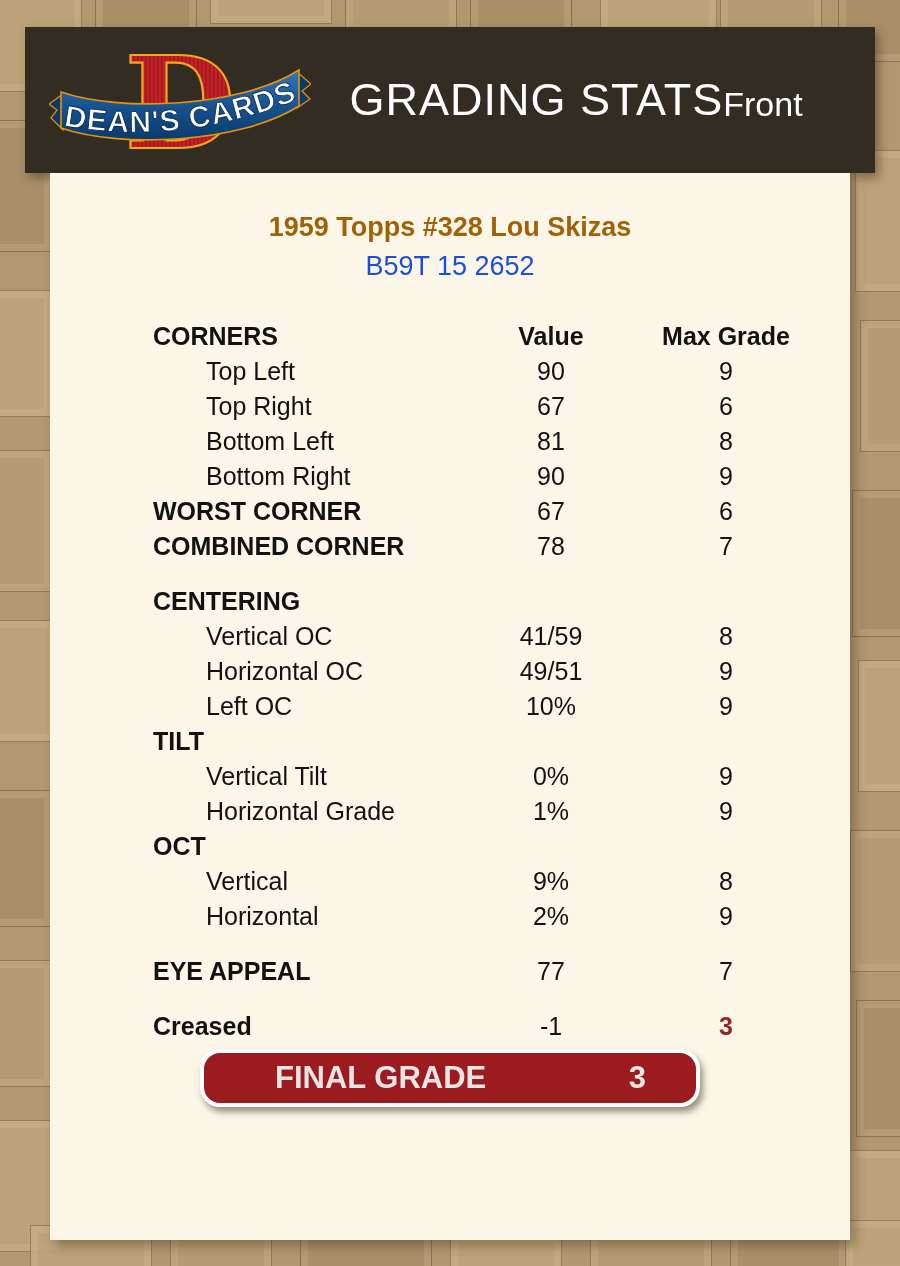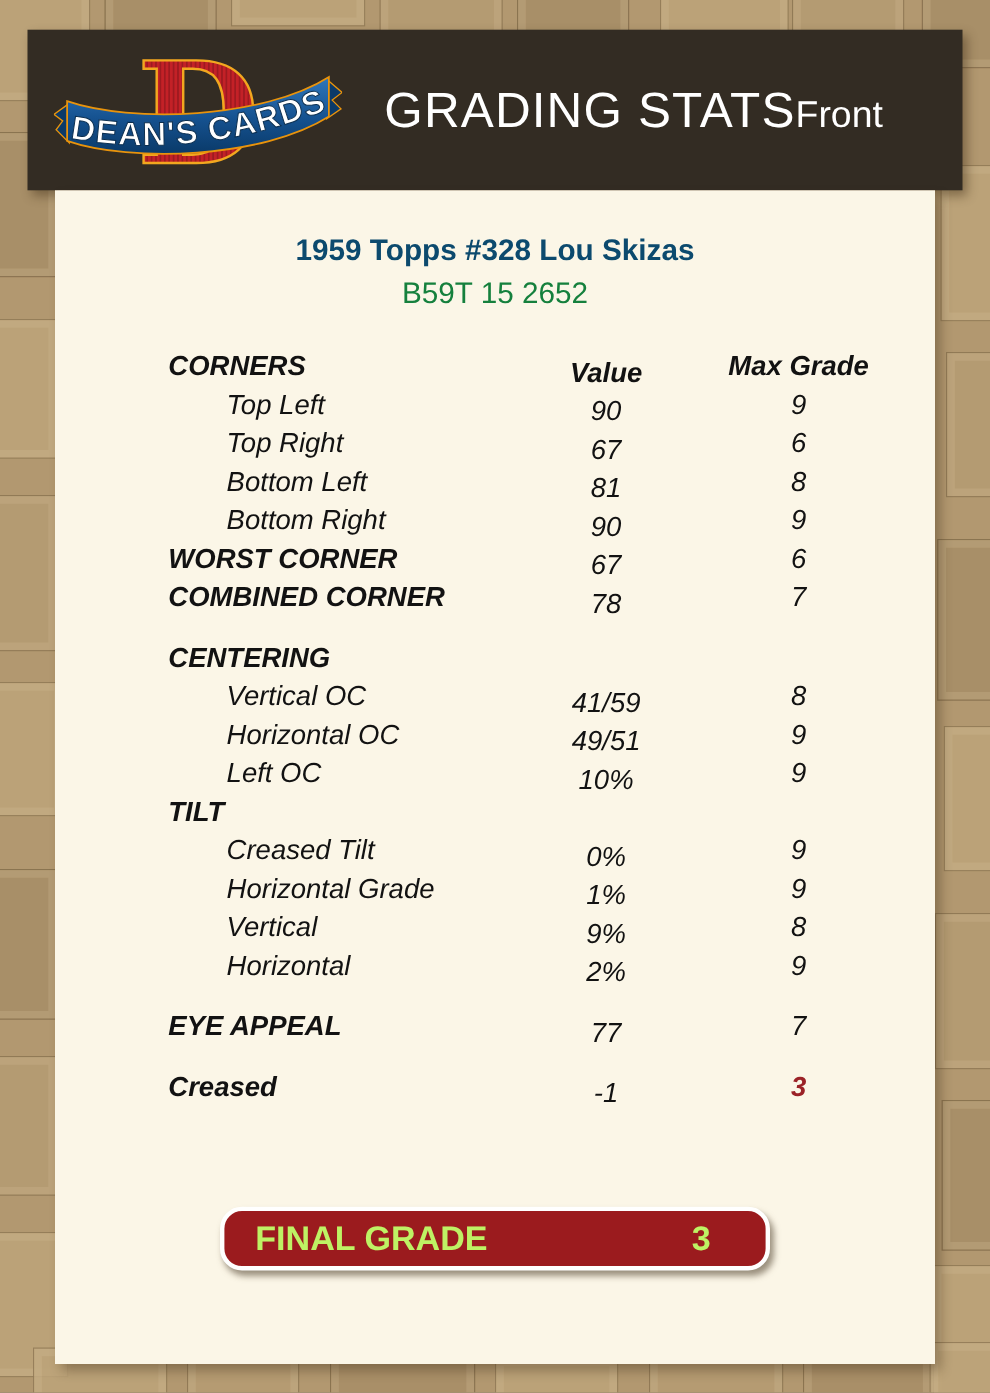--- a/index.html
+++ b/index.html
@@ -18,41 +18,41 @@
   .logo { position:absolute; left:24px; top:11px; width:262px; height:126px; }
   .header-text { position:absolute; left:0; top:0; width:100%; height:100%;
                  padding-left:252px; box-sizing:border-box; display:flex; flex-direction:row;
                  justify-content:center; align-items:center; color:#ffffff; }
   .header-title { font-size:45px; letter-spacing:1px; line-height:1.05; }
   .header-subtitle { font-size:34px; margin-top:8px; }
 
   
   .panel { position:absolute; left:50px; top:173px; width:800px; height:1067px;
            background:#fbf6e7; box-shadow:5px 6px 10px rgba(60,42,20,.38); }
-  .card-title { margin:0; padding-top:39px; text-align:center; font-size:27px; font-weight:bold; color:#0c4a6e; }
-  .card-code  { text-align:center; font-size:27px; margin-top:8px; color:#15803d; }
+  .card-title { margin:0; padding-top:39px; text-align:center; font-size:27px; font-weight:bold; color:#a16207; }
+  .card-code  { text-align:center; font-size:27px; margin-top:8px; color:#1d4ed8; }
 
   
   .table { position:absolute; left:100px; top:143px; width:668px; }
-  .row { display:flex; height:35px; align-items:center;font-style:italic; }
+  .row { display:flex; height:35px; align-items:flex-end; }
   .row.gap { margin-top:20px; }
   .cell { font-size:25px; color:#121212; }
   .cell.label { width:316px; padding-left:3px; box-sizing:border-box; }
   .cell.label.indent { padding-left:56px; }
   .cell.bold { font-weight:bold; }
   .cell.value { width:170px; text-align:center;margin-top:11px; }
   .cell.value.wide { white-space:nowrap; transform:translateX(-52px); }
   .cell.max { width:180px; text-align:center; }
   .cell.max.red { color:#9b2227; font-weight:bold; }
 
   
-  .final-grade { position:absolute; left:150px; top:924px; width:500px; height:58px;
+  .final-grade { position:absolute; left:150px; top:876px; width:500px; height:58px;
                  background:#9b1b1e; border:4px solid #ffffff; border-radius:20px; box-sizing:border-box;
                  display:flex; align-items:center; justify-content:space-between;
-                 padding:0 50px 0 28px; color:#bef264; font-size:31px; font-weight:bold;
+                 padding:0 50px 0 71px; color:#e5e5e5; font-size:31px; font-weight:bold;
                  box-shadow:3px 5px 6px rgba(75,60,40,.55); }
 </style>
 </head>
 <body>
 
 <div class="page">
 
   <div id="collage">
       <div class="bg-card shade-a" style="left: -30px; top: -60px; width: 110px; height: 150px;"></div>
       <div class="bg-card shade-b" style="left: 95px; top: -95px; width: 100px; height: 140px;"></div>
@@ -175,28 +175,33 @@
             <div class="cell label indent">Left OC</div>
             <div class="cell value">10%</div>
             <div class="cell max">9</div>
           </div>
           <div class="row">
             <div class="cell label bold">TILT</div>
             <div class="cell value"></div>
             <div class="cell max"></div>
           </div>
           <div class="row">
-            <div class="cell label indent">Creased Tilt</div>
+            <div class="cell label indent">Vertical Tilt</div>
             <div class="cell value">0%</div>
             <div class="cell max">9</div>
           </div>
           <div class="row">
             <div class="cell label indent">Horizontal Grade</div>
             <div class="cell value">1%</div>
             <div class="cell max">9</div>
+          </div>
+          <div class="row">
+            <div class="cell label bold">OCT</div>
+            <div class="cell value"></div>
+            <div class="cell max"></div>
           </div>
           <div class="row">
             <div class="cell label indent">Vertical</div>
             <div class="cell value">9%</div>
             <div class="cell max">8</div>
           </div>
           <div class="row">
             <div class="cell label indent">Horizontal</div>
             <div class="cell value">2%</div>
             <div class="cell max">9</div>

